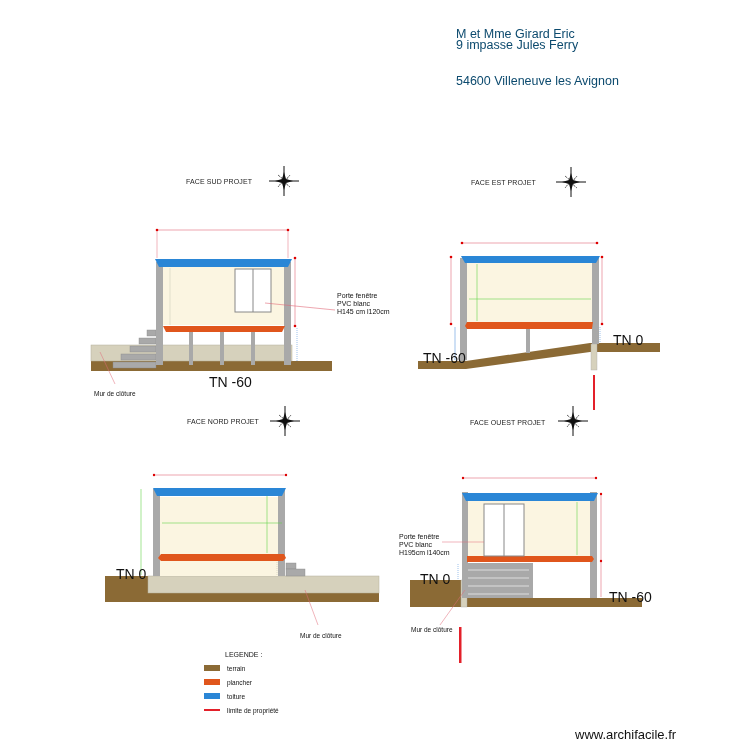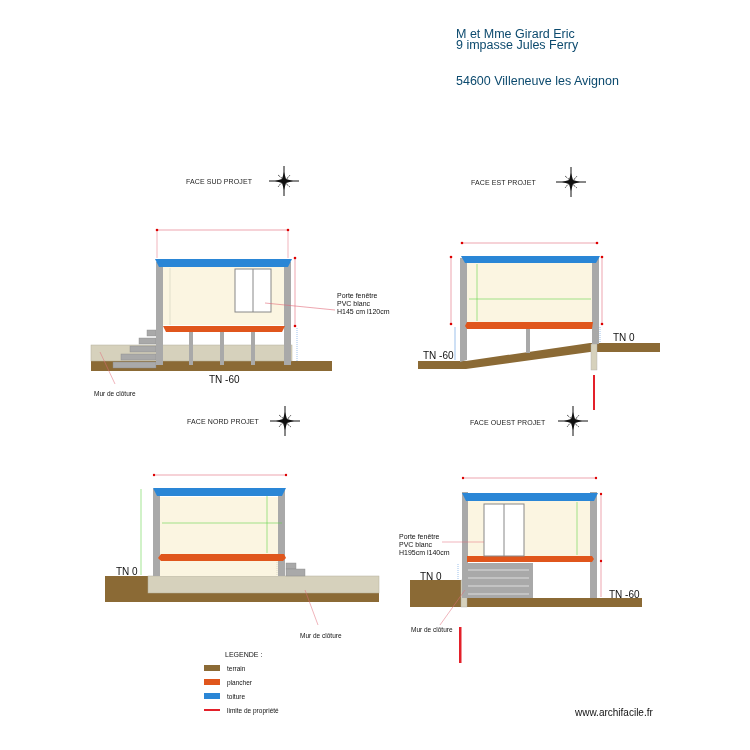--- a/index.html
+++ b/index.html
@@ -1,26 +1,26 @@
 <!DOCTYPE html>
 <html><head>
 <meta charset="utf-8">
 <style>
   html, body { margin:0; padding:0; background:#ffffff; }
   body { width:750px; height:750px; position:relative; overflow:hidden; font-family:"Liberation Sans", sans-serif; color:#111; }
   .addr { position:absolute; left:456px; font-size:12.5px; color:#0c4a6e; }
   .view-title { position:absolute; font-size:7px; color:#222; letter-spacing:0.1px; }
-  .tn { position:absolute; font-size:10px; color:#111;text-align:right; }
+  .tn { position:absolute; font-size:14px; color:#111;text-align:right; }
   .note { position:absolute; font-size:7px; line-height:8px; color:#111; white-space:pre; }
   .small { position:absolute; font-size:6.5px; color:#111; }
   .legend-title { position:absolute; font-size:7px; color:#111; }
   .legend-item { position:absolute; left:204px; height:12px; display:flex; align-items:center; }
   .swatch { width:16px; height:6px; margin-right:7px; }
   .legend-label { font-size:6.5px; color:#111; }
-  .footer { position:absolute; left:575px; top:707px; font-size:10px; color:#111; }
+  .footer { position:absolute; left:575px; top:727px; font-size:13px; color:#111; }
   svg.draw { position:absolute; left:0; top:0; }
 </style>
 </head>
 <body>
 
 <div class="addr" style="top:27px">M et Mme Girard Eric</div>
 <div class="addr" style="top:38px">9 impasse Jules Ferry</div>
 <div class="addr" style="top:74px">54600 Villeneuve les Avignon</div>
 
 <svg class="draw" width="750" height="750" viewBox="0 0 750 750">

